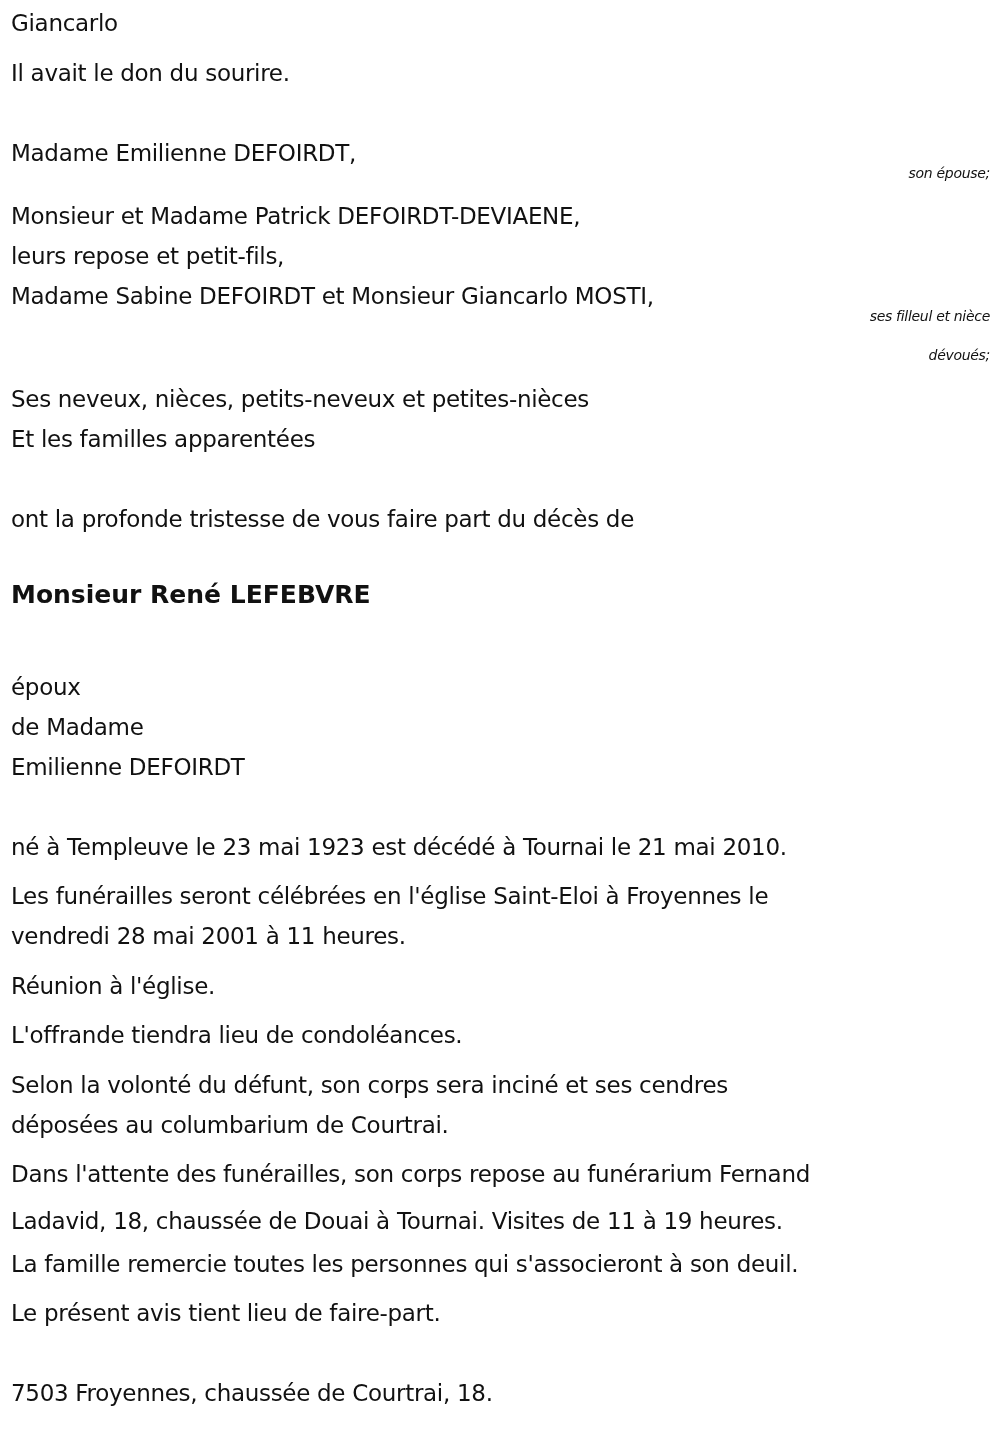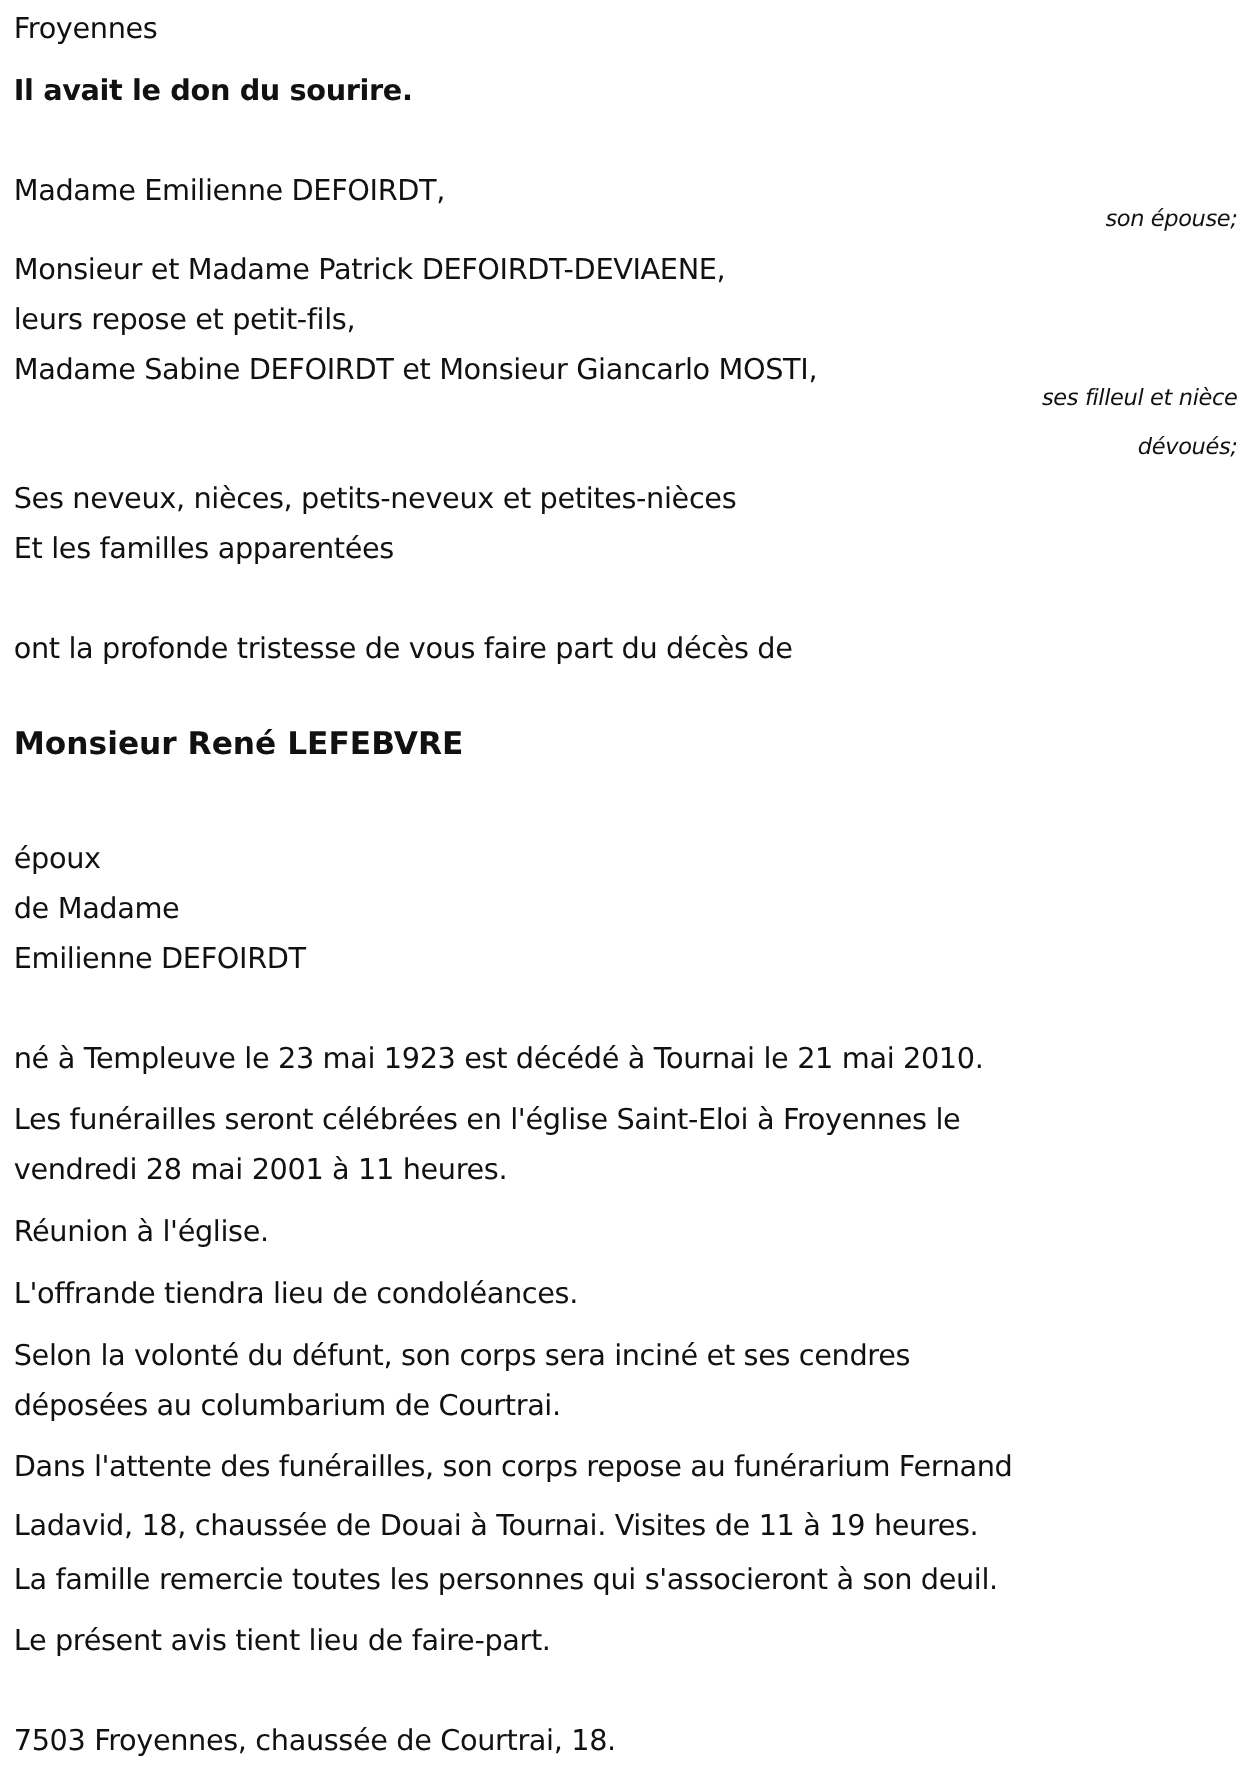--- a/index.html
+++ b/index.html
@@ -2,29 +2,29 @@
 <html><head>
   <meta charset="utf-8">
   <style>
     html, body { margin: 0; padding: 0; background: #ffffff; }
     body {
       width: 1000px; height: 1431px; position: relative; overflow: hidden;
       font-family: "DejaVu Sans", sans-serif; color: #111; font-size: 23px;
       letter-spacing: -0.3px;
     }
     .abs { position: absolute; left: 11px; white-space: nowrap; }
-    .right { position: absolute; right: 10px; font-style: italic; white-space: nowrap; font-size: 18px; }
-    .bold { font-weight: bold; text-align: center; }
+    .right { position: absolute; right: 10px; font-style: italic; white-space: nowrap; font-size: 14px; }
+    .bold { font-weight: normal; text-align: center; }
     .name { font-weight: bold; font-size: 25px; letter-spacing: 0; }
   </style>
 </head>
 <body>
 
 <div>
-  <div class="abs" style="top:10px">Froyennes</div>
+  <div class="abs" style="top:10px">Giancarlo</div>
   <div class="abs bold" style="top:60px">Il avait le don du sourire.</div>
 
   <div class="abs" style="top:140px">Madame Emilienne DEFOIRDT,</div>
   <div class="right" style="top:165px">son épouse;</div>
   <div class="abs" style="top:203px">Monsieur et Madame Patrick DEFOIRDT-DEVIAENE,</div>
   <div class="abs" style="top:243px">leurs repose et petit-fils,</div>
   <div class="abs" style="top:283px">Madame Sabine DEFOIRDT et Monsieur Giancarlo MOSTI,</div>
   <div class="right" style="top:308px">ses filleul et nièce</div>
   <div class="right" style="top:347px">dévoués;</div>
   <div class="abs" style="top:386px">Ses neveux, nièces, petits-neveux et petites-nièces</div>

